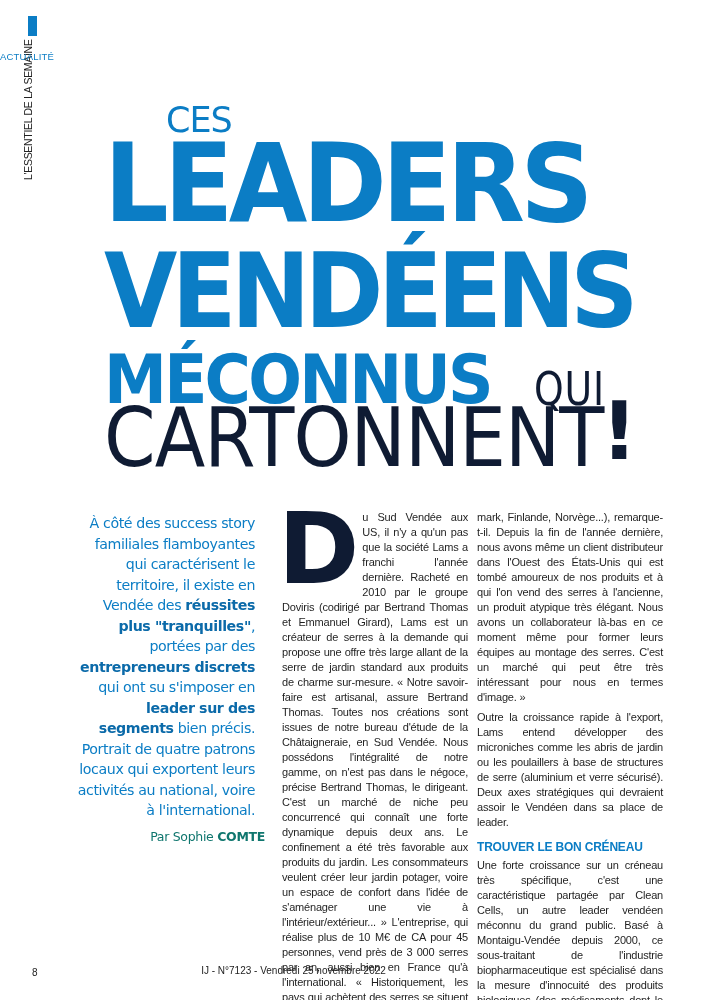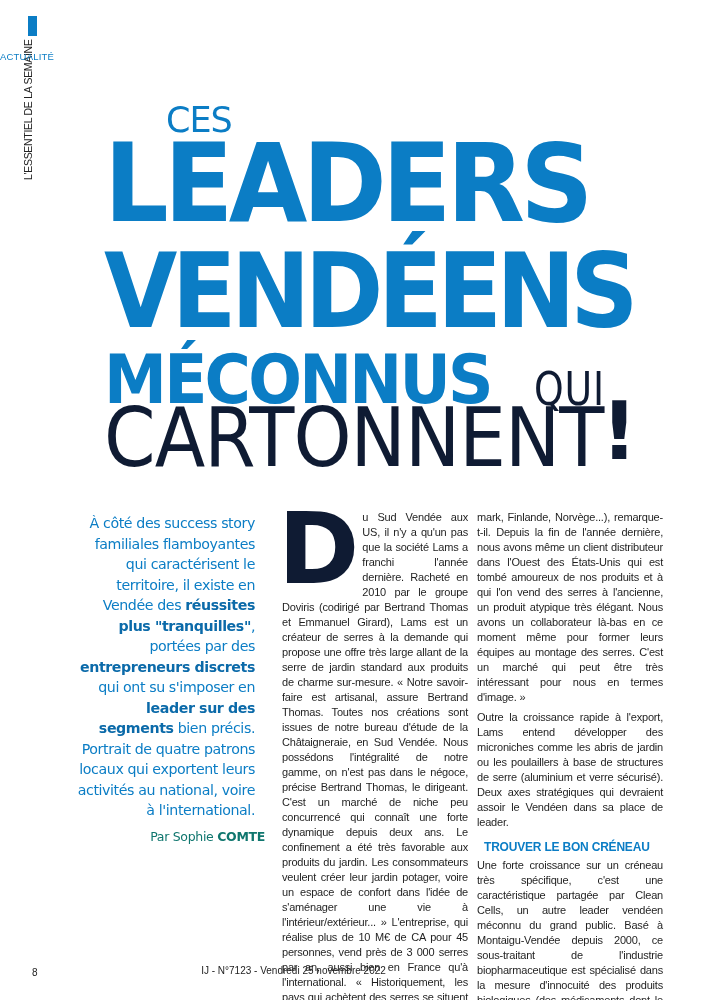--- a/index.html
+++ b/index.html
@@ -41,21 +41,21 @@
       font-size: 12.5px; color: #0f766e; font-family: "DejaVu Sans", sans-serif; letter-spacing: -0.3px; margin-top: 23px; }
     .byline b { font-weight: bold; }
 
     .col { position: absolute; top: 510px; width: 186px; font-size: 11px; line-height: 15px;
       color: #1f1f1f; text-align: justify; font-family: "Liberation Sans", sans-serif; letter-spacing: -0.2px; }
     .col1 { left: 282px; }
     .col2 { left: 477px; }
     .dropcap { float: left; font-family: "DejaVu Sans", sans-serif; font-weight: bold; color: #0f1b33;
       font-size: 98px; line-height: 78px; height: 80px; margin: 0 6px 0 -4px; letter-spacing: -3px; }
     .col p { margin-bottom: 5px; }
-    .subhead { color: #0b7dc5; font-weight: bold; font-size: 12px; margin: 10px 7px 3px; letter-spacing: -0.2px; }
+    .subhead { color: #0b7dc5; font-weight: bold; font-size: 12px; margin: 10px 0 3px; letter-spacing: -0.2px; }
 
     .footer-page { position: absolute; left: 32px; top: 967px; font-size: 10px; color: #222; }
     .footer-issue { position: absolute; left: 0; width: 587px; top: 965px; text-align: center; font-size: 10px; color: #222; }
   </style>
 </head>
 <body>
 
 <div class="side-marker"></div>
 <div class="side-label">L'ESSENTIEL DE LA SEMAINE</div>
 

